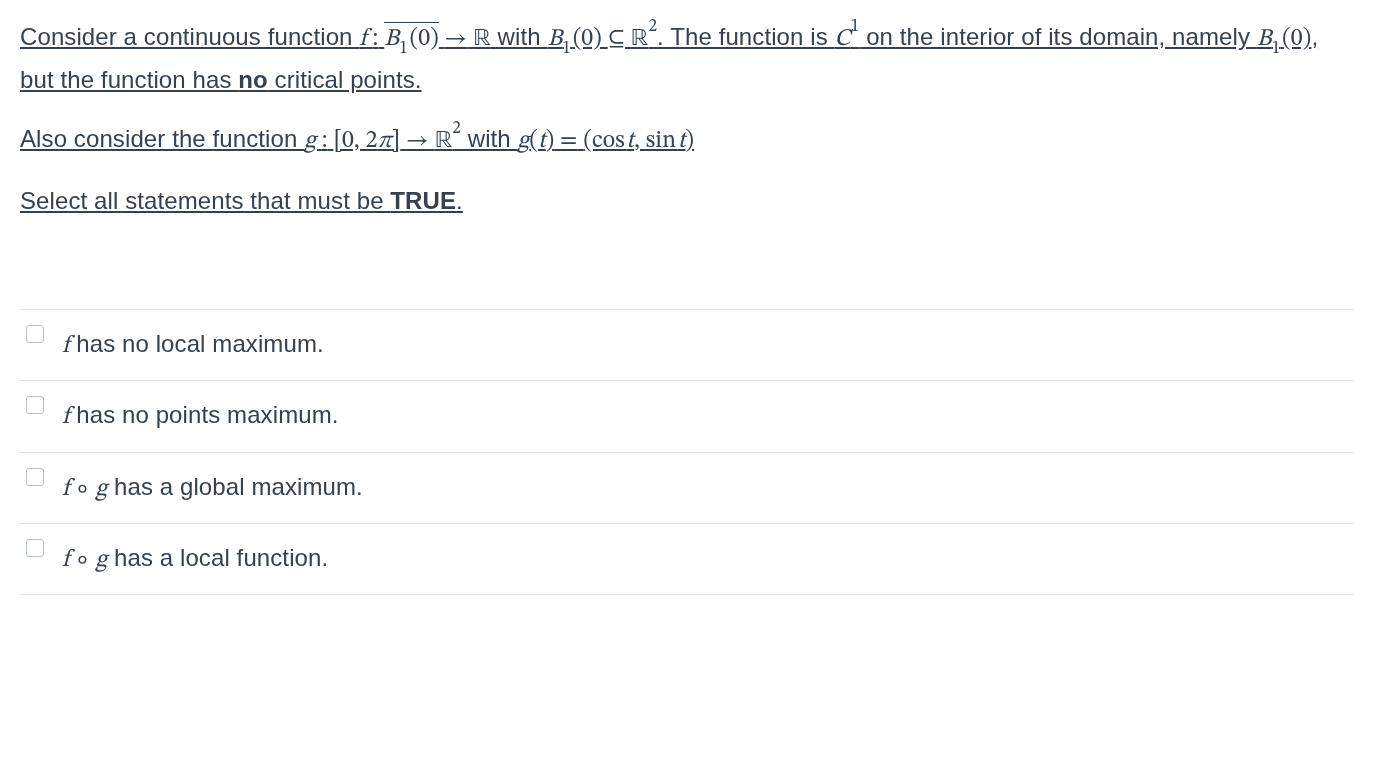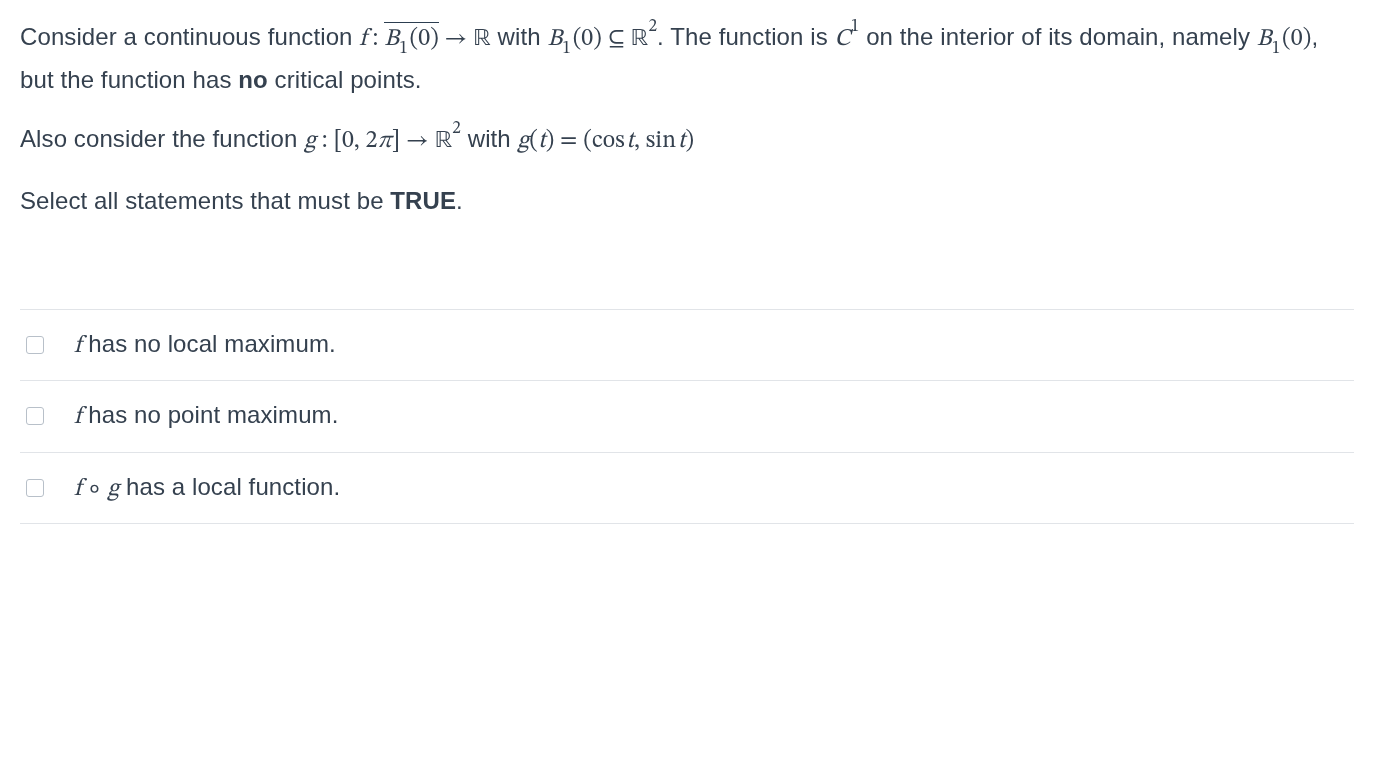--- a/index.html
+++ b/index.html
@@ -12,20 +12,21 @@
   }
   .wrap {
     padding: 18px 20px 0 20px;
     font-size: 24px;
     line-height: 1.55;
     letter-spacing: 0.1px;
   }
   .stem p {
     margin: 0 0 22px 0;
     color: #35414f;
+    text-decoration: underline;
   }
   .math {
     font-family: "Cambria Math", "STIX Two Math", "Times New Roman", serif;
     font-style: italic;
   }
   .math .rm { font-style: normal; }
   .bb {
     font-family: "Cambria Math", "STIX Two Math", "Segoe UI Symbol", serif;
     font-style: normal;
   }
@@ -44,22 +45,21 @@
     right: 0;
     height: 1.3px;
     background: #2c3e50;
   }
   .options {
     margin-top: 90px;
     border-top: 1px solid #e1e4e8;
   }
   .option-row {
     display: flex;
-    align-items: center;
-    gap: 28px;
+    gap: 16px;
     padding: 15px 6px 15px 6px;
     border-bottom: 1px solid #e1e4e8;
     font-size: 24px;
     color: #35414f;
   }
   .option-row:last-child { border-bottom: 1px solid #e1e4e8; }
   .chk {
     appearance: none;
     -webkit-appearance: none;
     width: 18px;
@@ -106,25 +106,31 @@
     <label class="option-row">
       <input type="checkbox" class="chk" style="">
       <span>
         <span class="math">f</span><span> has no local maximum.</span>
       </span>
     </label>
 
     <label class="option-row">
       <input type="checkbox" class="chk" style="">
       <span>
-        <span class="math">f</span><span> has no point maximum.</span>
+        <span class="math">f</span><span> has no points maximum.</span>
       </span>
     </label>
 
 
+    <label class="option-row">
+      <input type="checkbox" class="chk" style="">
+      <span>
+        <span class="math">f</span><span class="comp"> ∘ </span><span class="math">g</span><span> has a global maximum.</span>
+      </span>
+    </label>
 
     <label class="option-row">
       <input type="checkbox" class="chk" style="">
       <span>
         <span class="math">f</span><span class="comp"> ∘ </span><span class="math">g</span><span> has a local function.</span>
       </span>
     </label>
 
   </div>
 </div>

